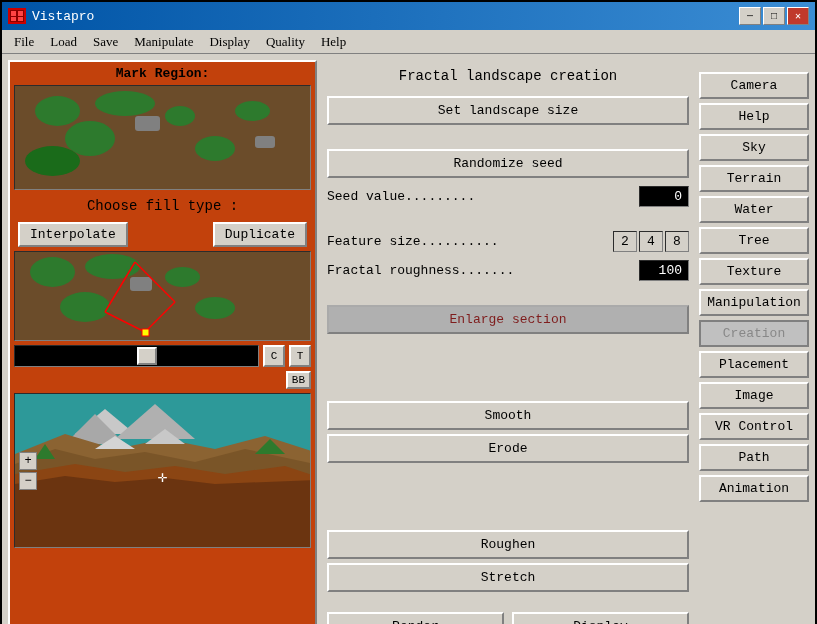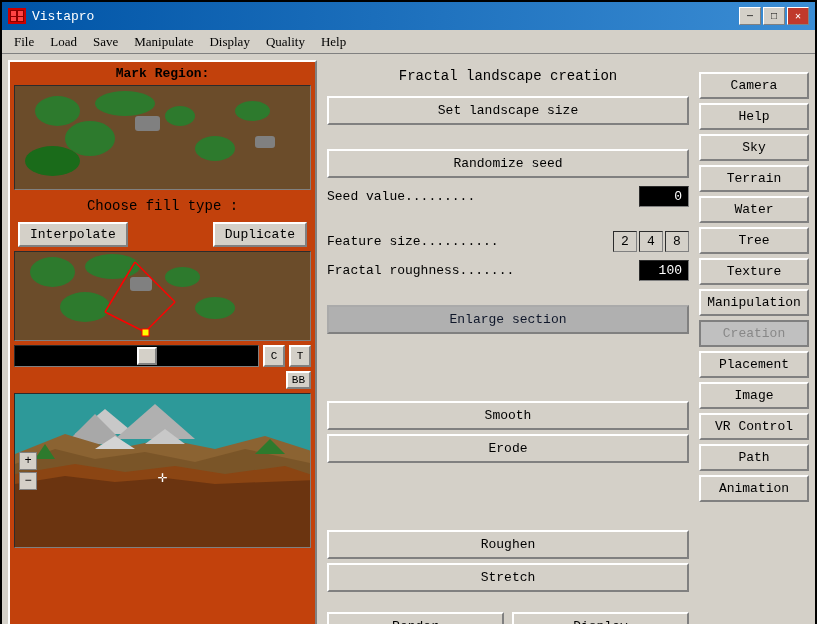--- a/index.html
+++ b/index.html
@@ -266,21 +266,21 @@
       background: #b0b0b0;
       border: 2px solid #808080;
       border-top-color: #aaa;
       border-left-color: #aaa;
       padding: 5px;
       font-size: 13px;
       font-family: 'Courier New', monospace;
       cursor: not-allowed;
       width: 100%;
       text-align: center;
-      color: #0f172a;
+      color: #7f1d1d;
     }
     .btn-pair {
       display: flex;
       flex-direction: column;
       gap: 4px;
       margin-top: 43px;
     }
     .section-divider {
       height: 8px;
     }

